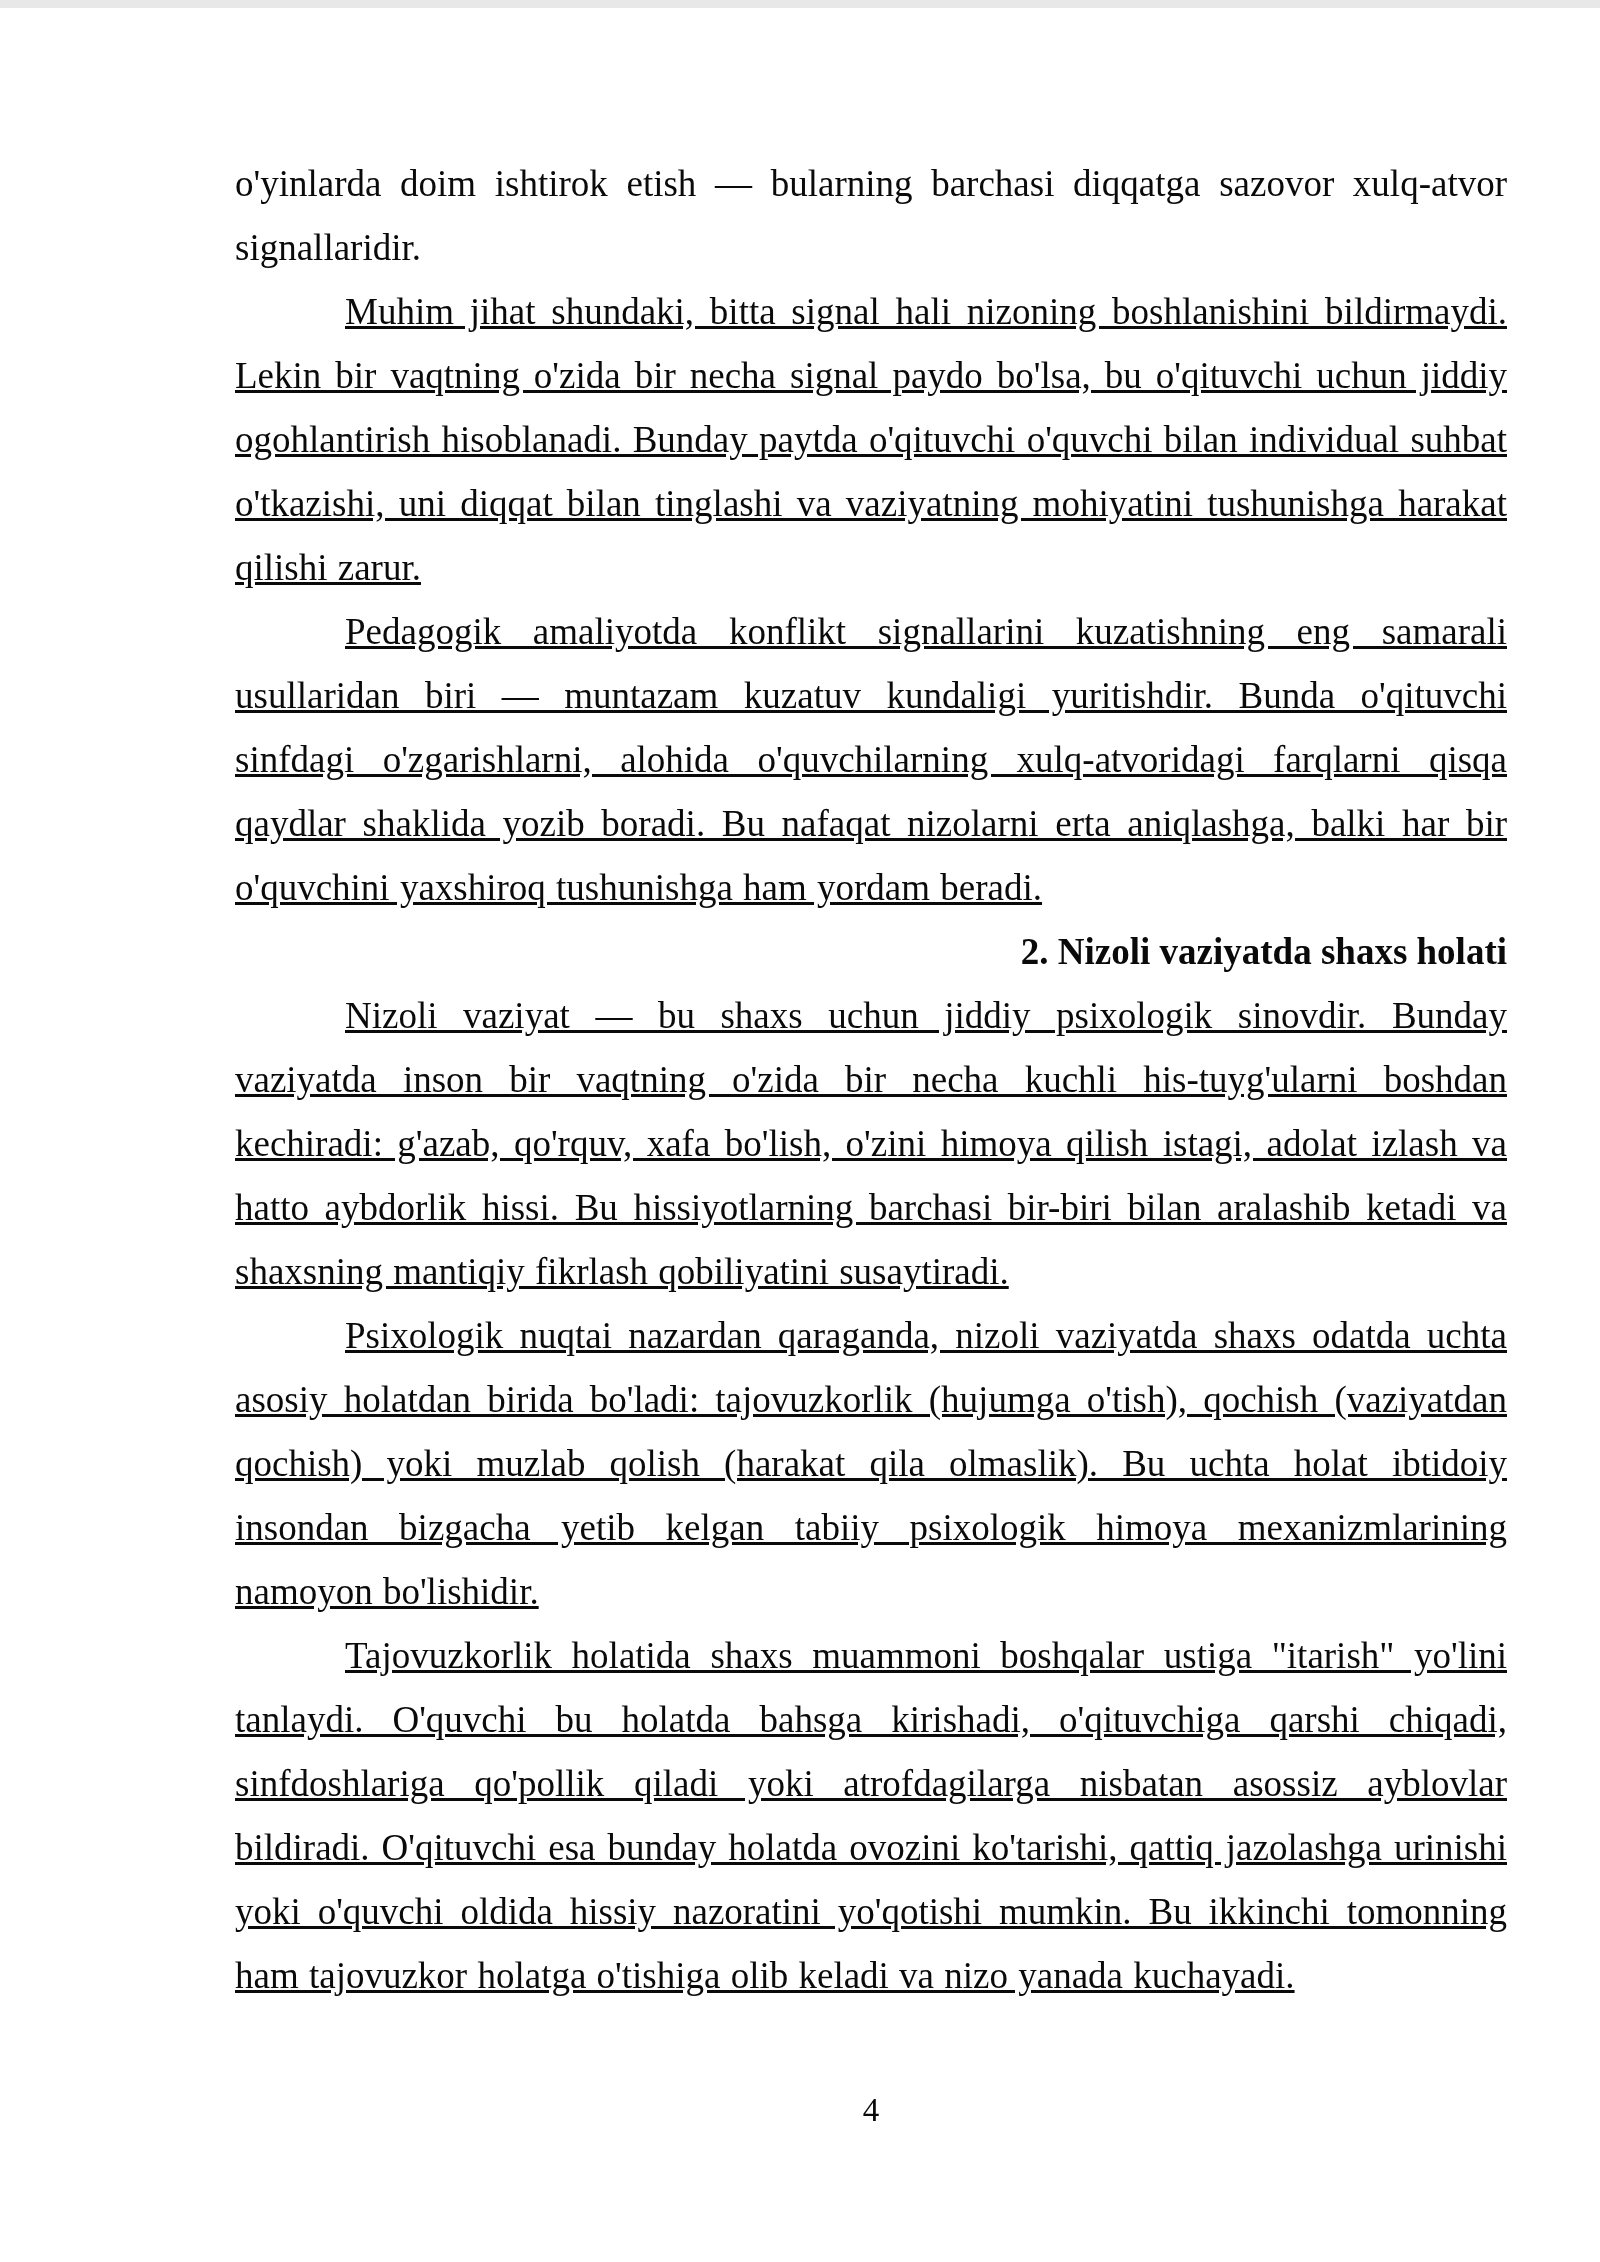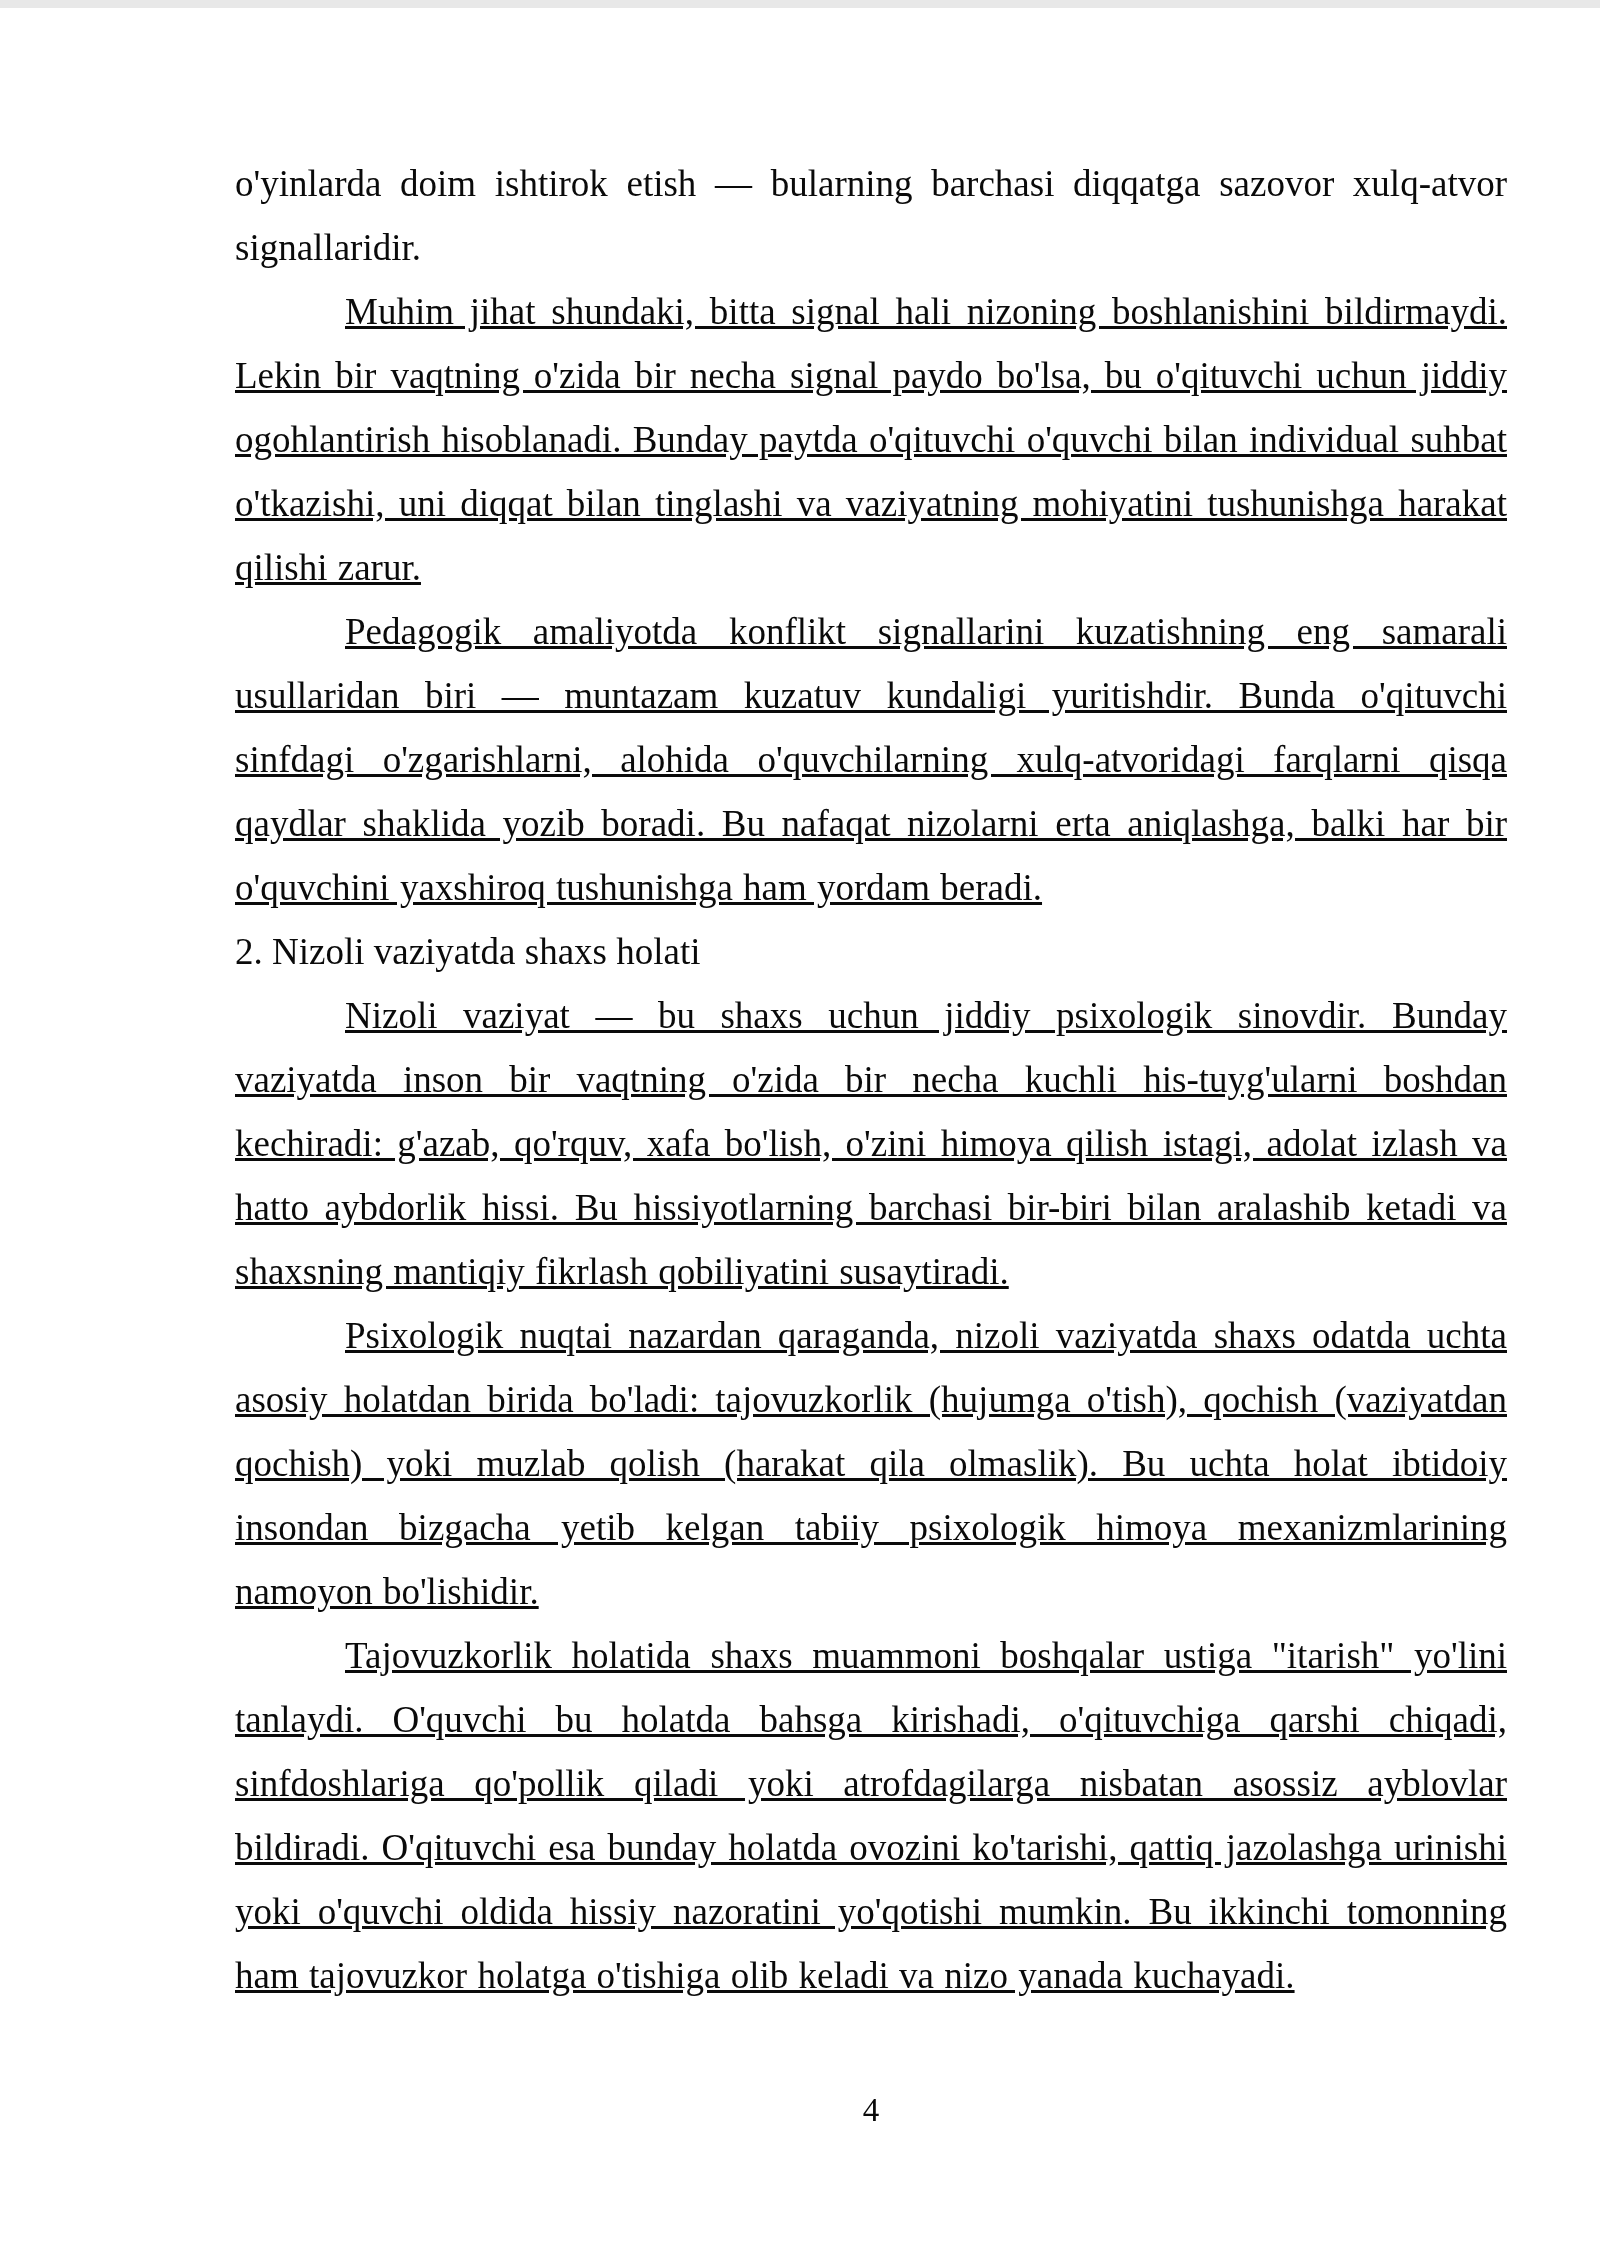--- a/index.html
+++ b/index.html
@@ -34,22 +34,22 @@
   }
   .para.indent {
     text-indent: 110px;
     text-decoration: underline;
   }
   .heading {
     margin: 0;
     padding: 0;
     font-size: 37px;
     line-height: 64px;
-    font-weight: normal;
-    text-align: left;
+    font-weight: bold;
+    text-align: right;
   }
   .page-footer {
     position: absolute;
     left: 235px;
     top: 2082px;
     width: 1272px;
     text-align: center;
     font-size: 33px;
     line-height: 40px;
   }

